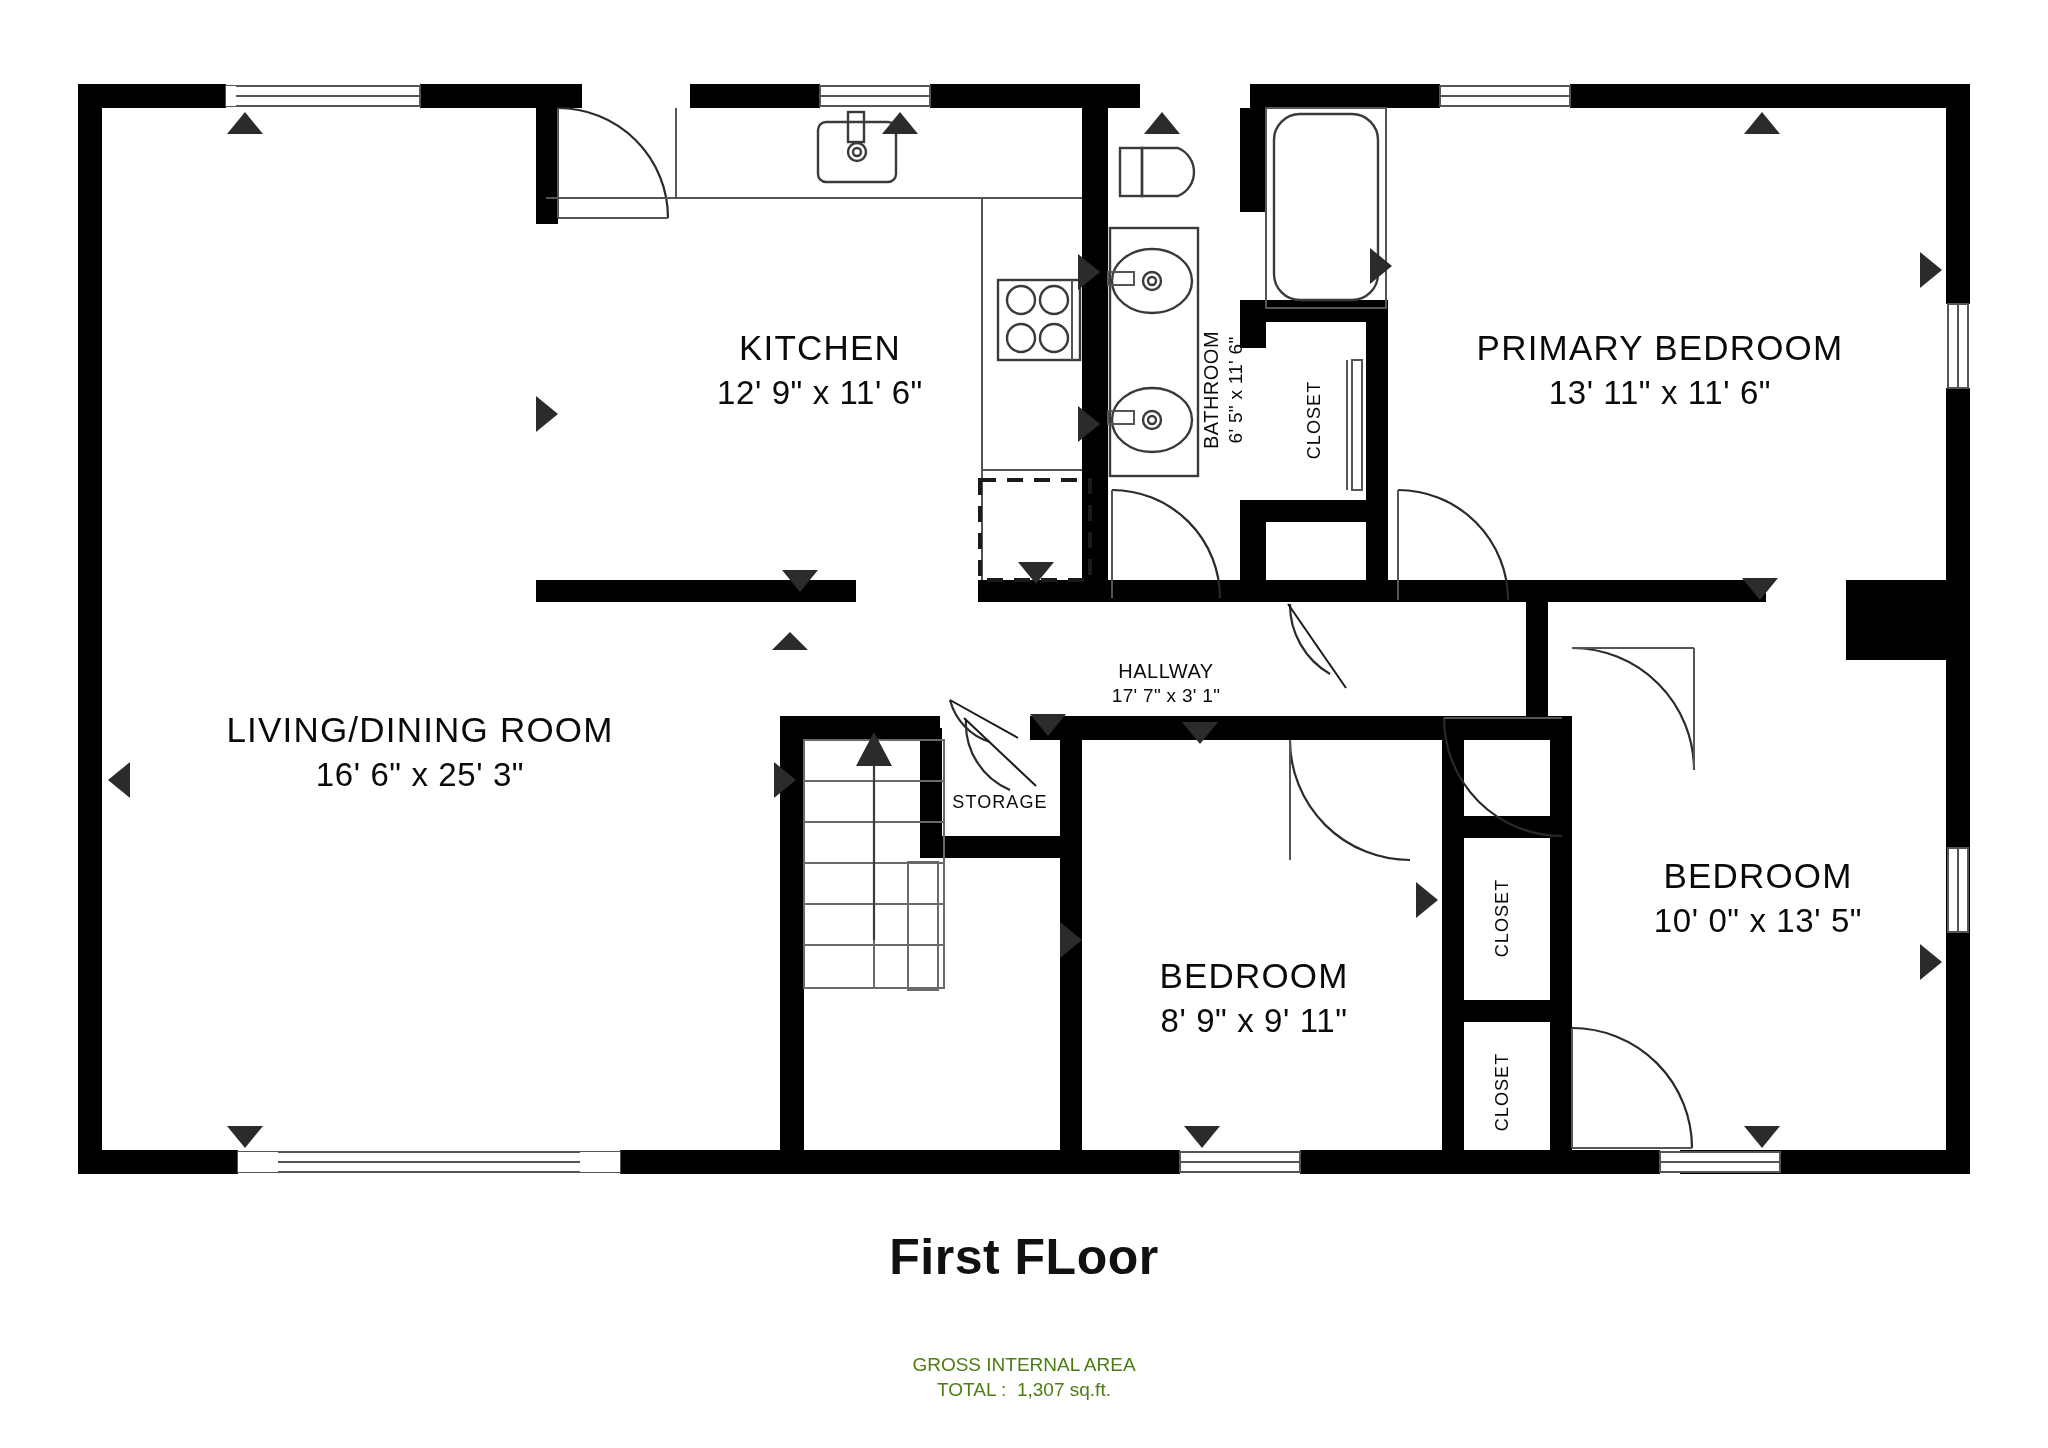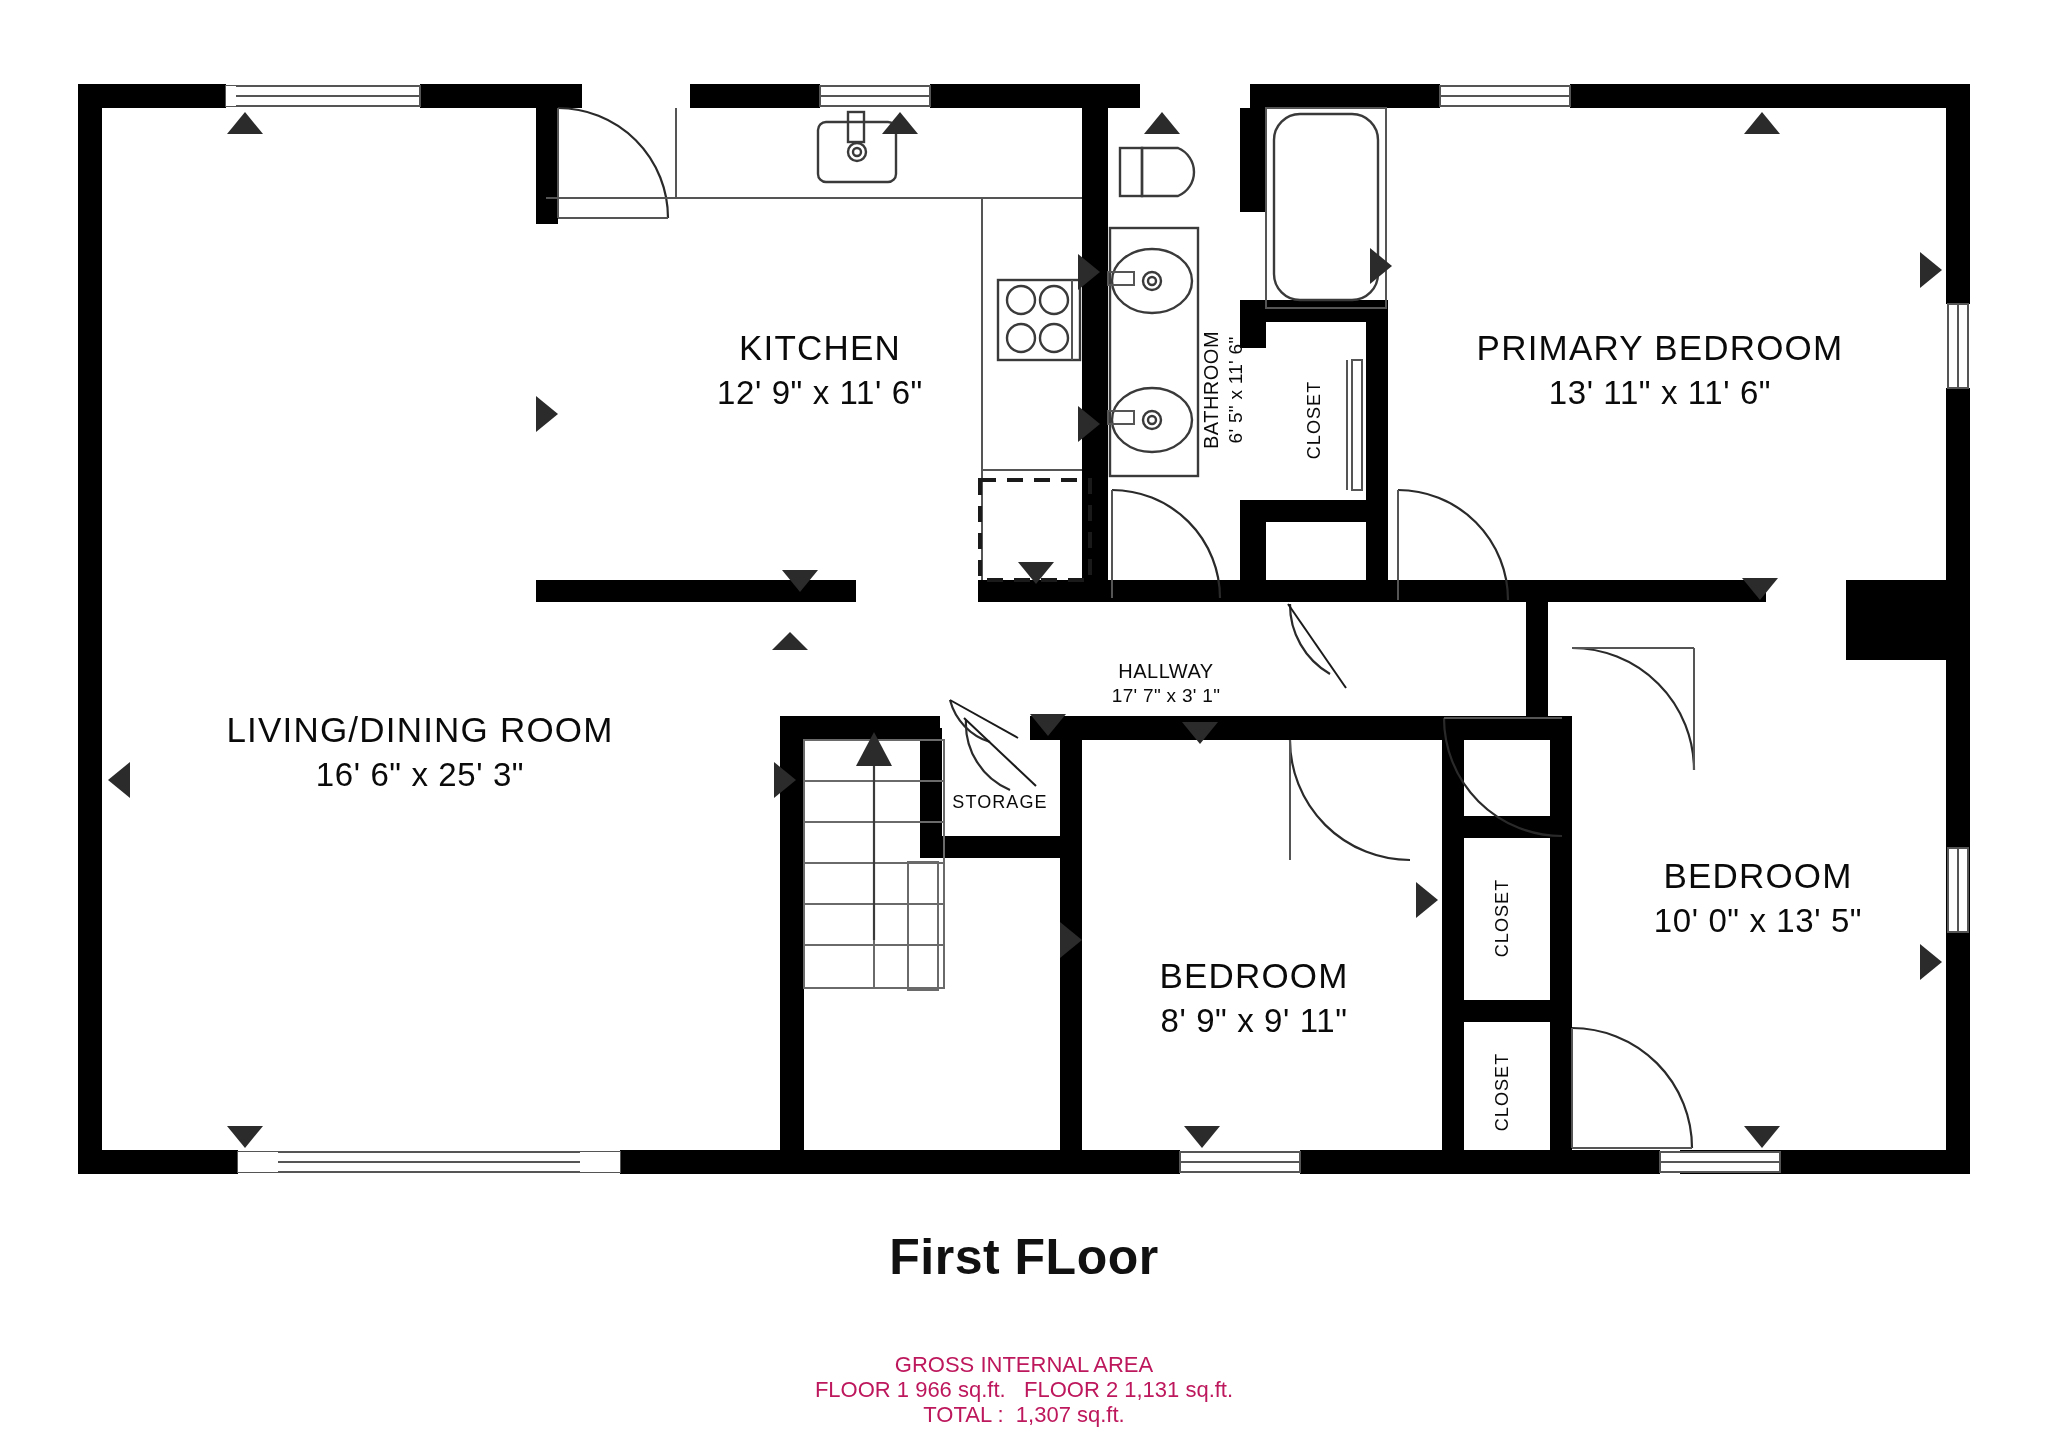--- a/index.html
+++ b/index.html
@@ -28,21 +28,21 @@
 
   .lbl{font-family:"Liberation Sans", sans-serif;fill:#0a0a0a;text-anchor:middle;}
   .room-name{font-size:35px;letter-spacing:1.2px;}
   .room-dim{font-size:33px;letter-spacing:0.6px;}
   .small-name{font-size:20px;letter-spacing:0.5px;}
   .small-dim{font-size:19px;letter-spacing:0.3px;}
   .tiny{font-size:18px;letter-spacing:1.1px;}
 
   .footer{position:absolute;left:0;width:2048px;text-align:center;}
   #floor-title{top:1228px;font-size:50px;font-weight:bold;letter-spacing:0.5px;color:#111;}
-  #area-block{top:1352px;font-size:22px;line-height:25px;color:#be185d;}
+  #area-block{top:1352px;font-size:19px;line-height:25px;color:#4d7c0f;}
   #disclaimer{top:1425px;font-size:19px;color:#6f6f6f;}
   #area-block div{white-space:pre;}
 </style>
 </head>
 <body>
 
 <div id="stage">
 
   <svg id="plan" viewBox="0 0 2048 1448">
 
@@ -316,18 +316,17 @@
         <text class="lbl tiny" x="0" y="0">CLOSET</text>
       </g>
     </g>
 
   </svg>
 
   <div class="footer" id="floor-title">First FLoor</div>
 
   <div class="footer" id="area-block">
     <div>GROSS INTERNAL AREA</div>
-    <div>FLOOR 1 966 sq.ft.   FLOOR 2 1,131 sq.ft.</div>
     <div>TOTAL :  1,307 sq.ft.</div>
   </div>
 
 
 </div>
 
 </body></html>

